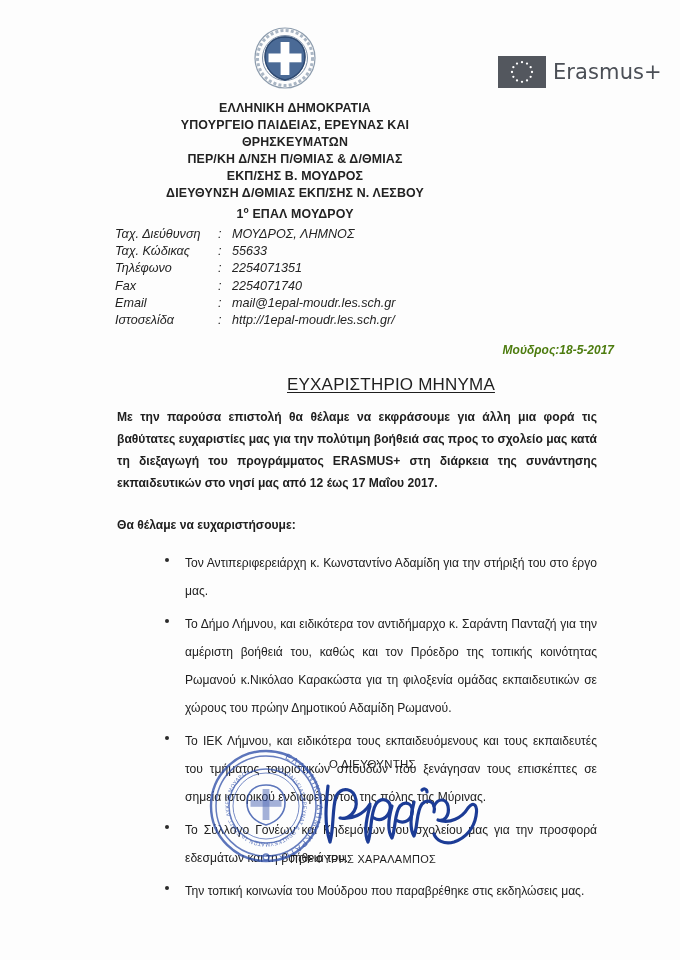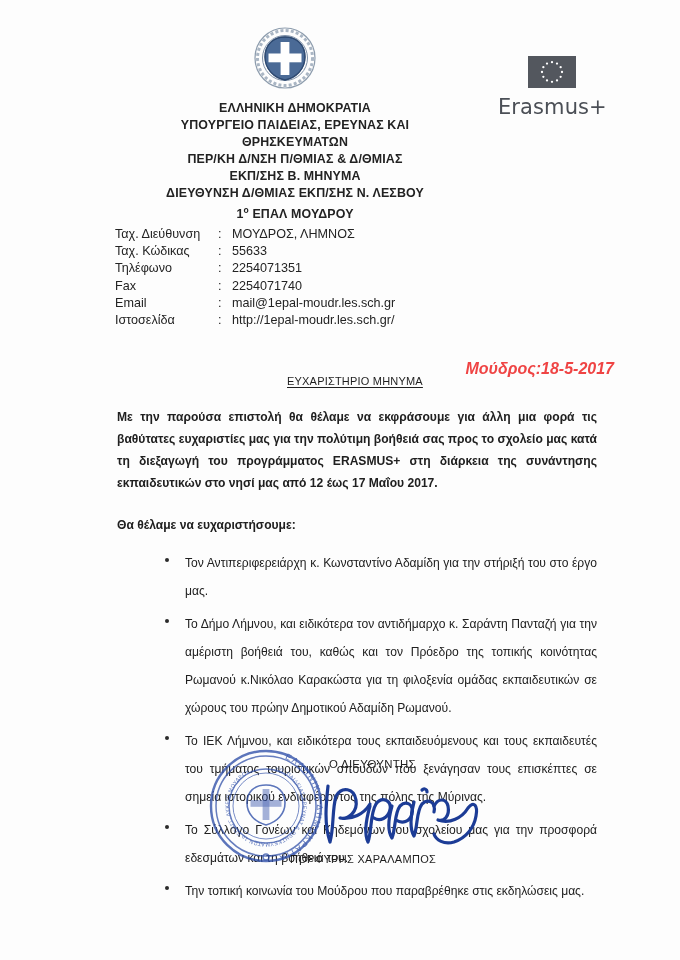--- a/index.html
+++ b/index.html
@@ -34,21 +34,20 @@
   .emblem-svg { display: block; width: 64px; height: 64px; }
 
   
   .erasmus {
     position: absolute;
     left: 498px;
     top: 56px;
     display: flex;
     align-items: center;
     gap: 7px;
-    flex-direction: column;
   }
   .eu-flag {
     width: 48px;
     height: 32px;
     background: #53575e;
     position: relative;
     flex: none;
   }
   .eu-flag svg { display:block; width:48px; height:32px; }
   .erasmus-word {
@@ -77,43 +76,43 @@
 
   
   .contact {
     position: absolute;
     left: 115px;
     top: 226px;
     font-size: 12.6px;
     line-height: 17.2px;
     color: #232323;
   }
-  .contact-row { display: flex; }
+  .contact-row { display: flex; font-style: italic; }
   .c-label { width: 103px; flex: none; white-space: nowrap; }
   .c-sep { width: 14px; flex: none; }
   .c-val { white-space: nowrap; text-align: right; }
 
   
   .date-line {
     position: absolute;
     right: 66px;
-    top: 360px;
-    font-size: 16px;
+    top: 343px;
+    font-size: 12px;
     font-weight: bold;
     font-style: italic;
-    color: #ef4444;
+    color: #4d7c0f;
     white-space: nowrap;
   }
 
   
   .doc-title {
     position: absolute;
     left: 287px;
     top: 375px;
-    font-size: 11px;
+    font-size: 17px;
     color: #1f1f1f;
     text-decoration: underline;
     text-underline-offset: 2px;
     letter-spacing: 0.2px;
     white-space: nowrap;
   }
 
   
   .body-block {
     position: absolute;
@@ -228,21 +227,21 @@
       </svg>
     </span>
     <span class="erasmus-word">Erasmus+</span>
   </div>
 
   <div class="org-header">
     <span class="ln">ΕΛΛΗΝΙΚΗ ΔΗΜΟΚΡΑΤΙΑ</span>
     <span class="ln">ΥΠΟΥΡΓΕΙΟ ΠΑΙΔΕΙΑΣ, ΕΡΕΥΝΑΣ ΚΑΙ</span>
     <span class="ln">ΘΡΗΣΚΕΥΜΑΤΩΝ</span>
     <span class="ln">ΠΕΡ/ΚΗ Δ/ΝΣΗ Π/ΘΜΙΑΣ &amp; Δ/ΘΜΙΑΣ</span>
-    <span class="ln">ΕΚΠ/ΣΗΣ Β. ΜΗΝΥΜΑ</span>
+    <span class="ln">ΕΚΠ/ΣΗΣ Β. ΜΟΥΔΡΟΣ</span>
     <span class="ln">ΔΙΕΥΘΥΝΣΗ Δ/ΘΜΙΑΣ ΕΚΠ/ΣΗΣ Ν. ΛΕΣΒΟΥ</span>
     <span class="ln"><span>1</span><span class="sup">ο</span><span> ΕΠΑΛ ΜΟΥΔΡΟΥ</span></span>
   </div>
 
   <div class="contact">
     <div class="contact-row">
       <span class="c-label">Ταχ. Διεύθυνση</span>
       <span class="c-sep">:</span>
       <span class="c-val">ΜΟΥΔΡΟΣ, ΛΗΜΝΟΣ</span>
     </div>

